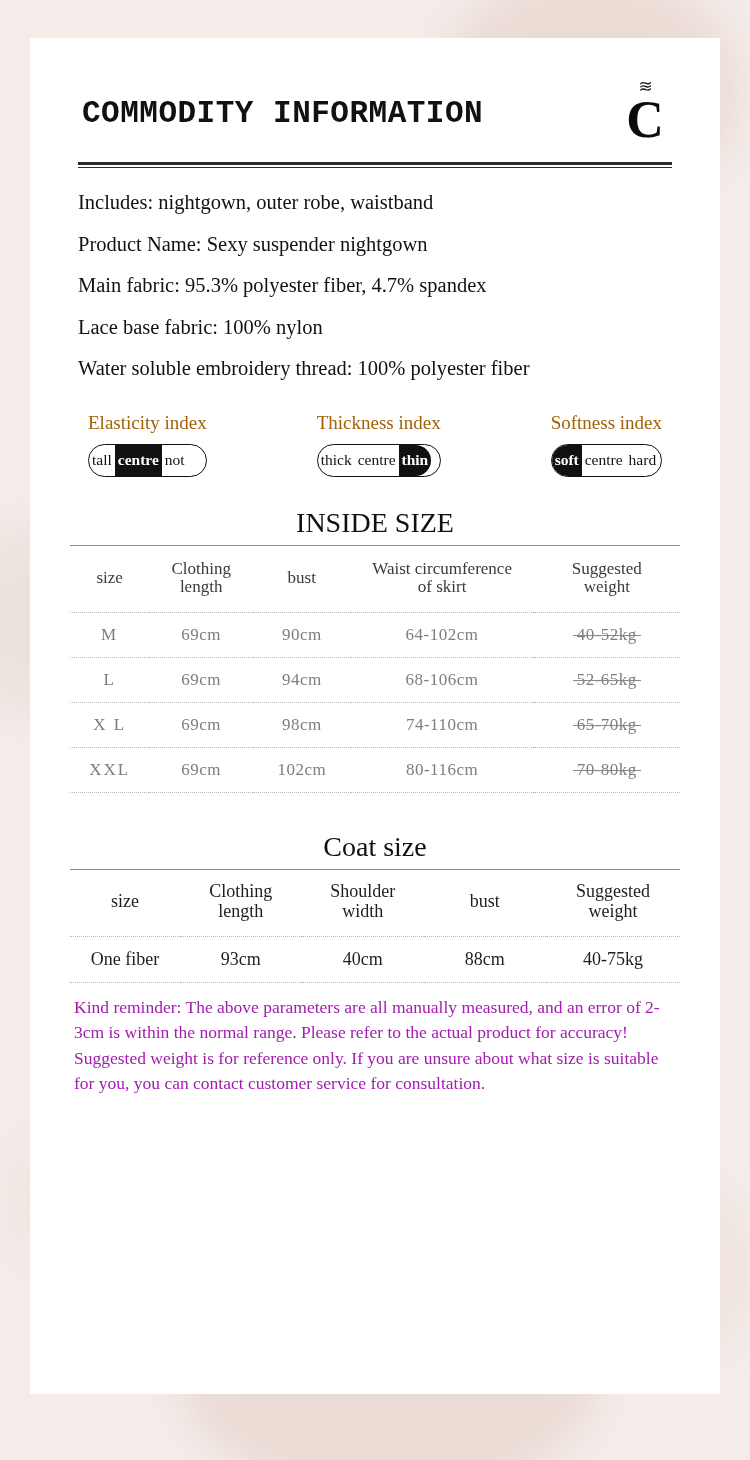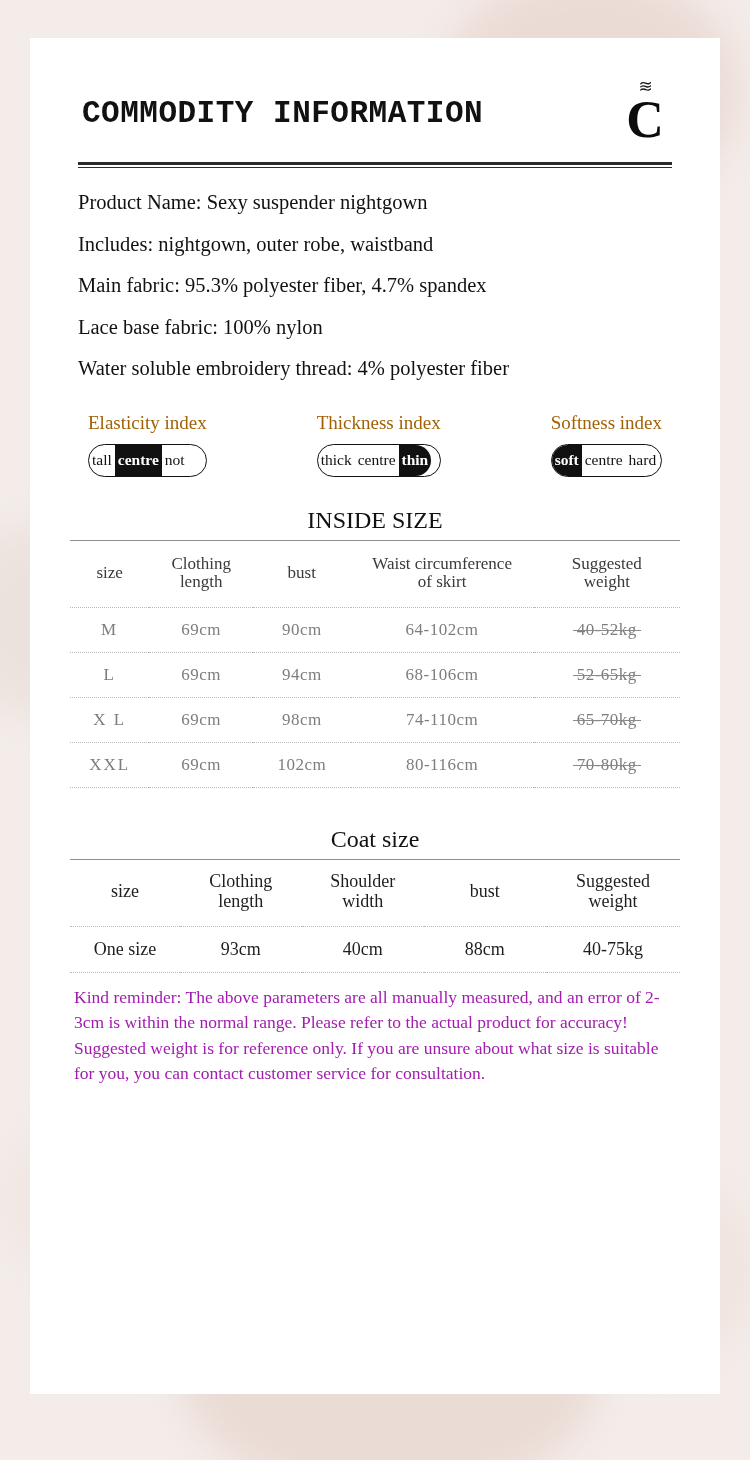--- a/index.html
+++ b/index.html
@@ -117,21 +117,21 @@
   .pill span.on {
     background: #111;
     color: #fff;
     font-weight: bold;
   }
   .pill span.on.first { border-radius: 20px 0 0 20px; }
   .pill span.on.last { border-radius: 0 20px 20px 0; }
 
   .section-title {
     text-align: center;
-    font-size: 24px;
+    font-size: 28px;
     color: #111;
     margin: 30px 0 6px 0;
   }
   table.size {
     width: 100%;
     border-collapse: collapse;
     margin: 0 0 0 0;
   }
   table.size thead th {
     font-weight: normal;
@@ -199,25 +199,25 @@
     <div class="page-title">COMMODITY INFORMATION</div>
     <div class="logo">
       <span class="waves">≋</span>
       <span class="letter">C</span>
     </div>
   </div>
 
   <div class="rule-double"></div>
 
   <div class="spec-list">
+    <div class="spec-line">Includes: nightgown, outer robe, waistband</div>
     <div class="spec-line">Product Name: Sexy suspender nightgown</div>
-    <div class="spec-line">Includes: nightgown, outer robe, waistband</div>
     <div class="spec-line">Main fabric: 95.3% polyester fiber, 4.7% spandex</div>
     <div class="spec-line">Lace base fabric: 100% nylon</div>
-    <div class="spec-line">Water soluble embroidery thread: 4% polyester fiber</div>
+    <div class="spec-line">Water soluble embroidery thread: 100% polyester fiber</div>
   </div>
 
   <div class="index-row">
 
     <div class="index-block">
       <div class="index-label">Elasticity index</div>
       <div class="pill">
         <span>tall</span>
         <span class="on">centre</span>
         <span>not</span>
@@ -321,21 +321,21 @@
           <div>bust</div>
         </th>
         <th style="width:22%">
           <div>Suggested</div>
           <div>weight</div>
         </th>
       </tr>
     </thead>
     <tbody>
       <tr>
-        <td>One size</td>
+        <td>One fiber</td>
         <td>93cm</td>
         <td>40cm</td>
         <td>88cm</td>
         <td>40-75kg</td>
       </tr>
     </tbody>
   </table>
 
   <div class="reminder">Kind reminder: The above parameters are all manually measured, and an error of 2-3cm is within the normal range. Please refer to the actual product for accuracy! Suggested weight is for reference only. If you are unsure about what size is suitable for you, you can contact customer service for consultation.</div>
 

